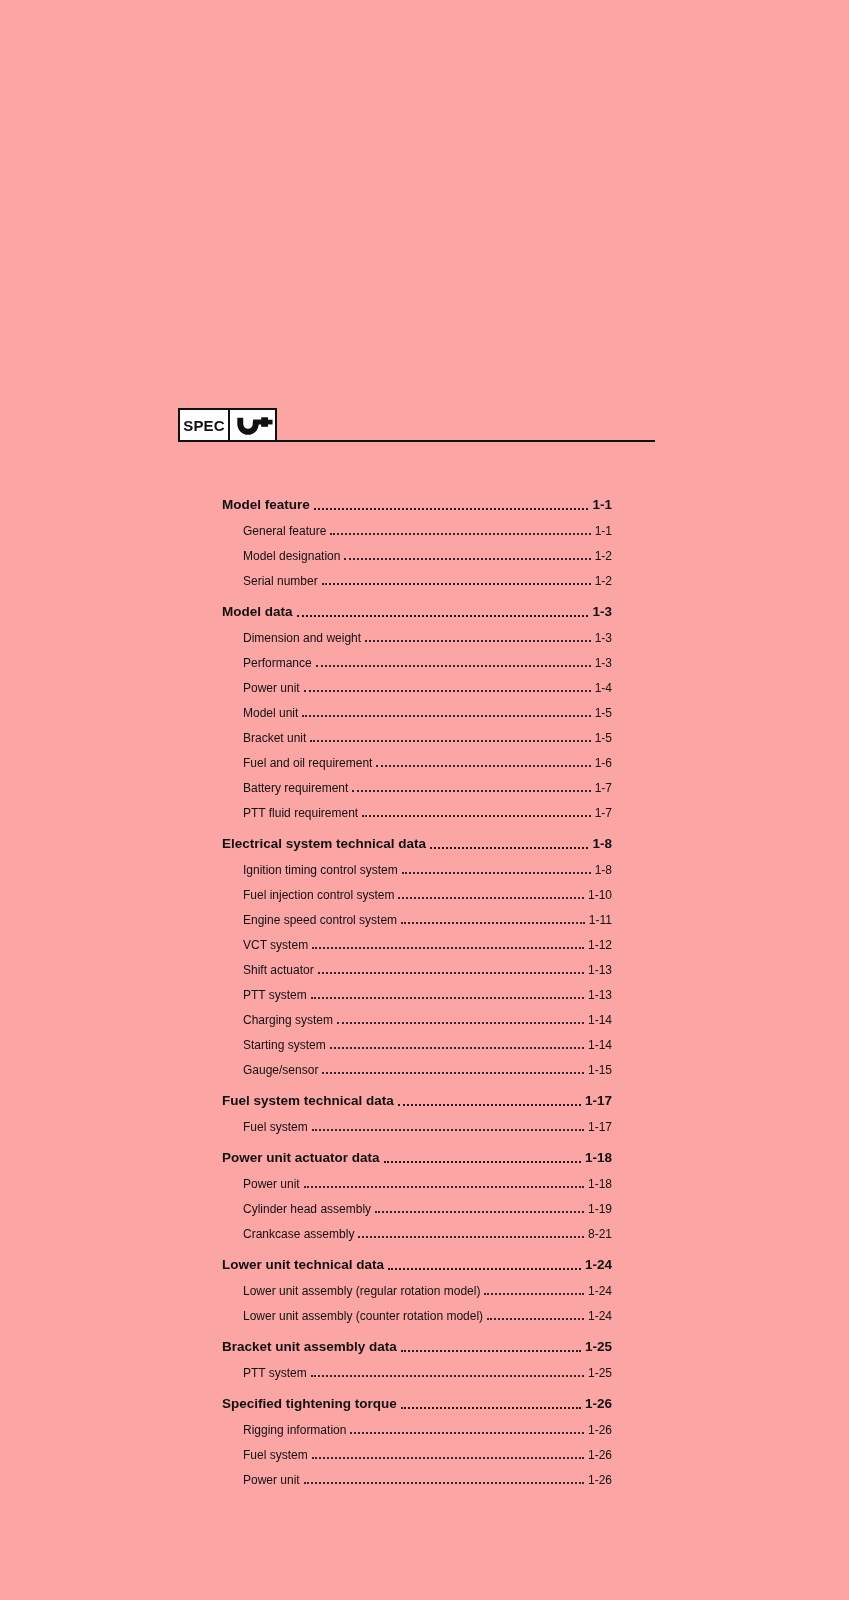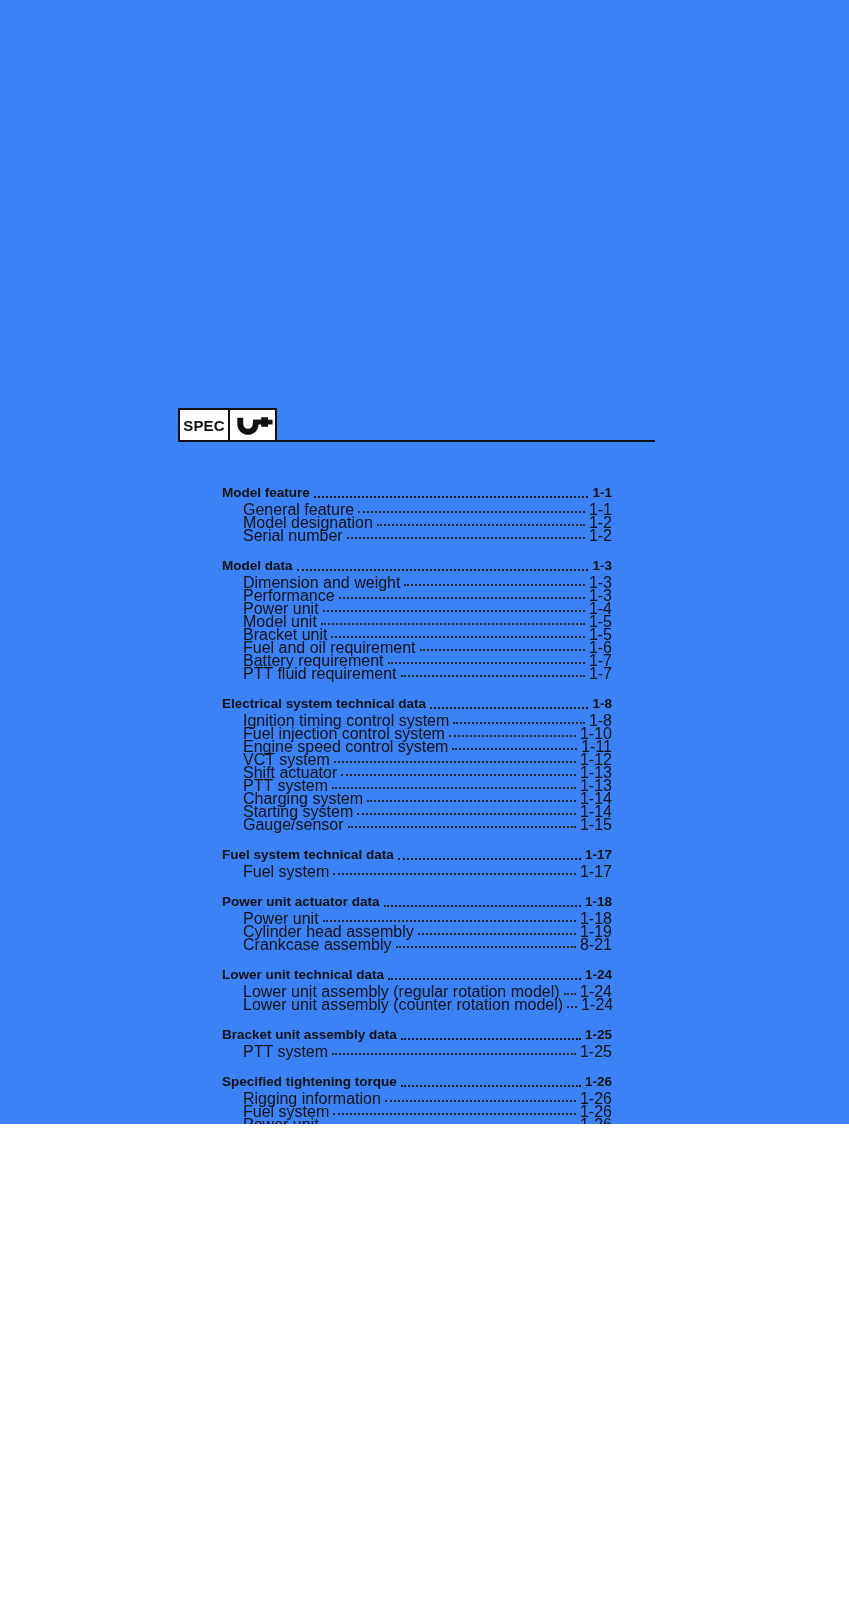--- a/index.html
+++ b/index.html
@@ -1,20 +1,20 @@
 <!DOCTYPE html>
 <html><head>
 <meta charset="utf-8">
 <style>
   html, body { margin: 0; padding: 0; background: #ffffff; }
   .page {
     position: relative;
     width: 849px;
-    height: 1124px;
-    background: #3b82f6;
+    height: 1600px;
+    background: #fca5a5;
     font-family: "Liberation Sans", sans-serif;
     color: #111111;
     overflow: hidden;
   }
 
   
   .tab {
     position: absolute;
     left: 178px;
     top: 408px;
@@ -62,29 +62,29 @@
   }
 
   
   .toc {
     position: absolute;
     left: 222px;
     top: 485px;
     width: 390px;
   }
   .toc-section { margin-bottom: 16px; }
-  .row { display: flex; align-items: baseline; }
+  .row { display: flex; align-items: baseline; margin-top: 12px; }
   .row.heading {
     font-size: 13.5px;
     font-weight: bold;
     line-height: 16px;
     margin-bottom: 2px;
   }
   .row.item {
-    font-size: 16px;
+    font-size: 12px;
     line-height: 13px;
     padding-left: 21px;
   }
   .lbl { white-space: nowrap; }
   .pg { white-space: nowrap; }
   .leader {
     flex: 1;
     min-width: 10px;
     align-self: flex-end;
     margin: 0 4px 3px 4px;

